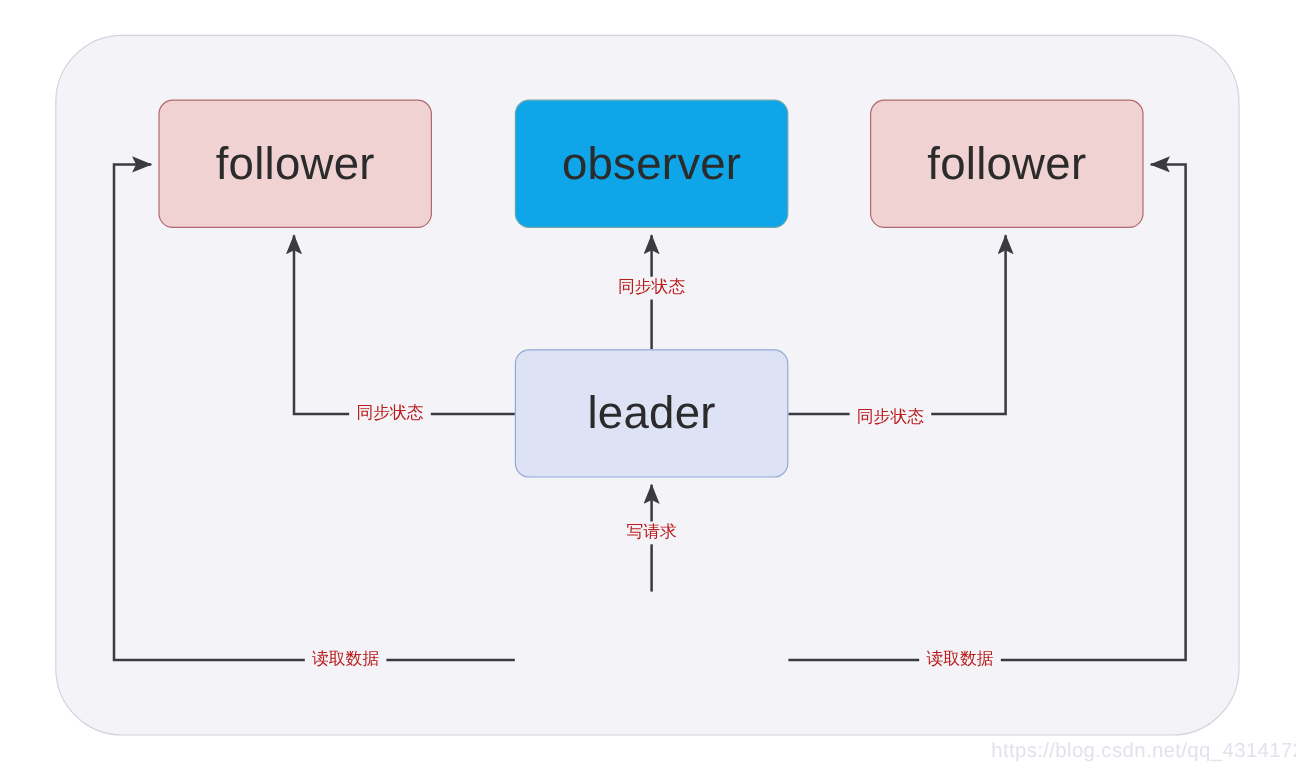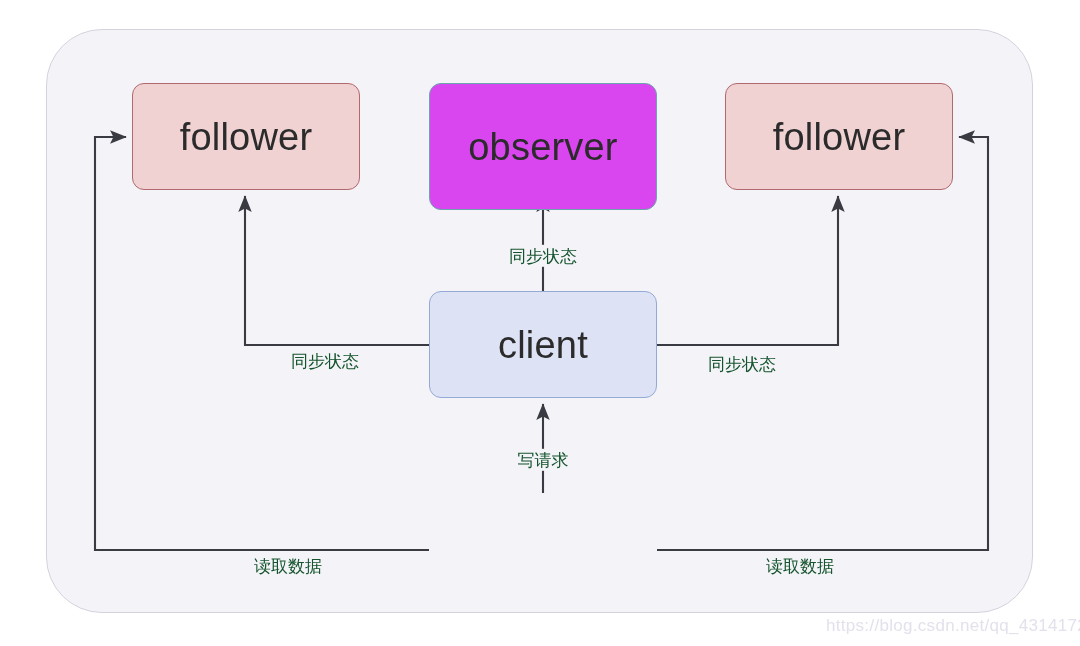--- a/index.html
+++ b/index.html
@@ -51,22 +51,22 @@
     top: 83px;
     width: 228px;
     height: 107px;
     background: #f0d2d2;
     border: 1.7px solid #b0696e;
   }
   #node-observer {
     left: 429px;
     top: 83px;
     width: 228px;
-    height: 127px;
-    background: #d946ef;
+    height: 107px;
+    background: #0ea5e9;
     border: 1.7px solid #6aa6ac;
   }
   #node-follower-right {
     left: 725px;
     top: 83px;
     width: 228px;
     height: 107px;
     background: #f0d2d2;
     border: 1.7px solid #b0696e;
   }
@@ -81,29 +81,28 @@
   #node-client {
     left: 429px;
     top: 493px;
     width: 228px;
     height: 112px;
     background: #d8e6d2;
     border: 1.7px solid #93bb8c;
   }
   .edge-label {
     position: absolute;
-    font-size: 17px;
-    color: #14532d;
+    font-size: 14px;
+    color: #b91c1c;
     background: #f4f4f8;
     padding: 1px 6px;
     white-space: nowrap;
     line-height: 1.2;
     transform: translate(-50%, -50%);
     font-family: "DejaVu Sans", "Liberation Sans", sans-serif;
-    margin-top: 16px;
   }
   #watermark {
     position: absolute;
     left: 826px;
     top: 616px;
     font-size: 17px;
     color: #e2e2ec;
     letter-spacing: 0.3px;
     white-space: nowrap;
     font-family: "Liberation Sans", sans-serif;
@@ -142,21 +141,21 @@
 
   <div class="node" id="node-observer">
     <span>observer</span>
   </div>
 
   <div class="node" id="node-follower-right">
     <span>follower</span>
   </div>
 
   <div class="node" id="node-leader">
-    <span>client</span>
+    <span>leader</span>
   </div>
 
 
   <div class="edge-label" style="left:543px; top:240px;">同步状态</div>
 
   <div class="edge-label" style="left:325px; top:345px;">同步状态</div>
 
   <div class="edge-label" style="left:742px; top:348px;">同步状态</div>
 
   <div class="edge-label" style="left:543px; top:444px;text-align:right;">写请求</div>

